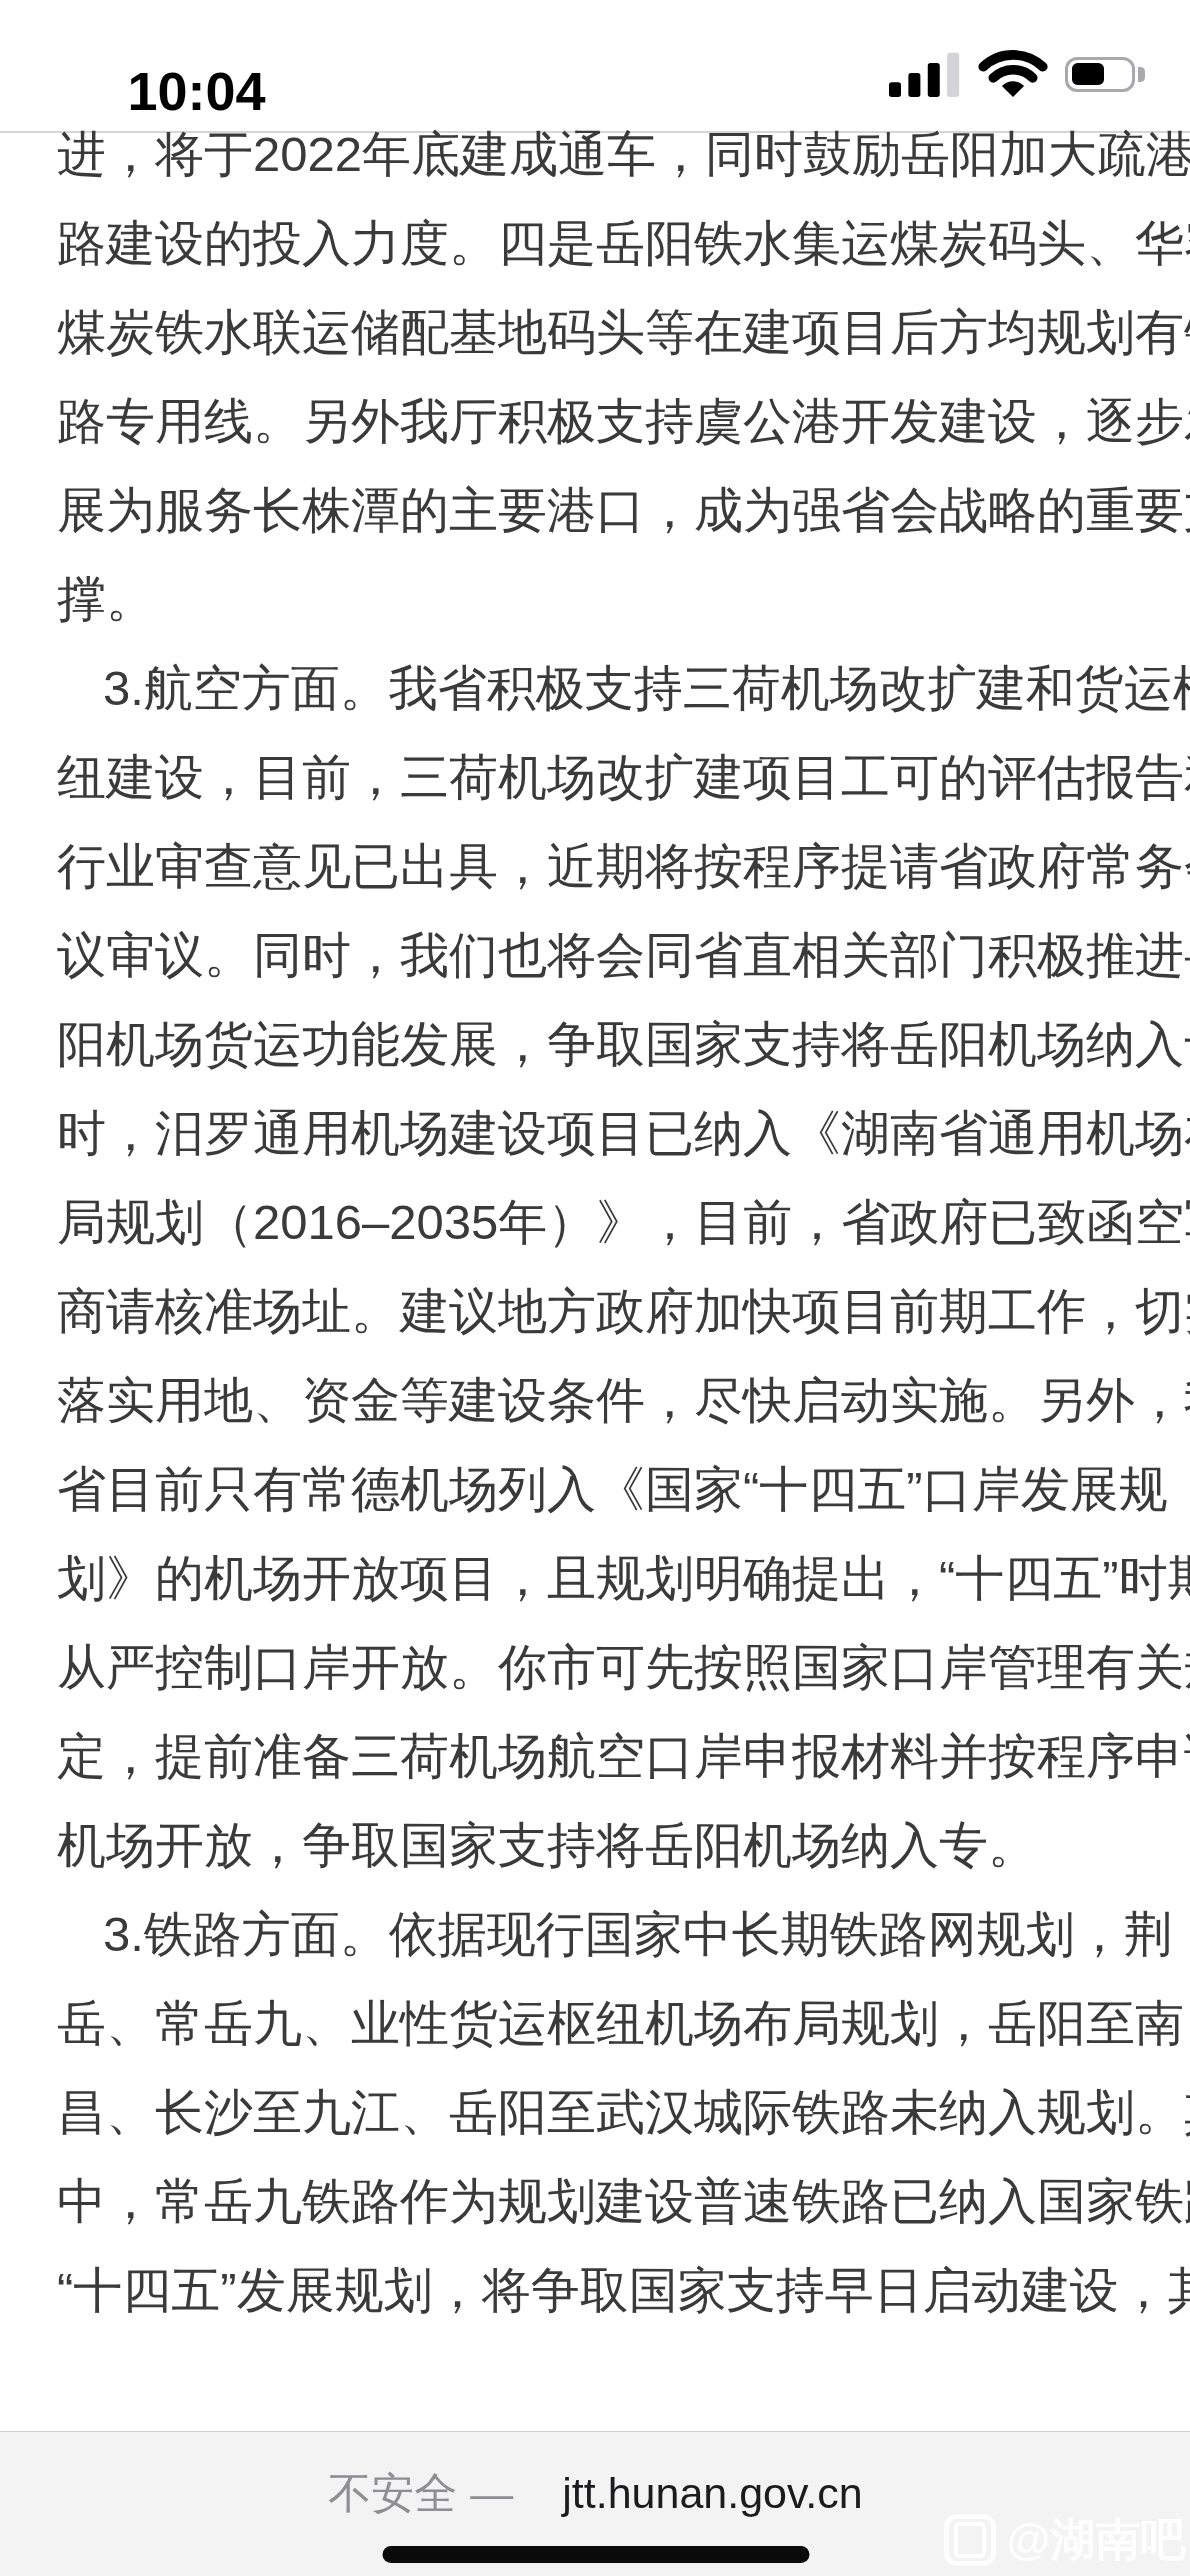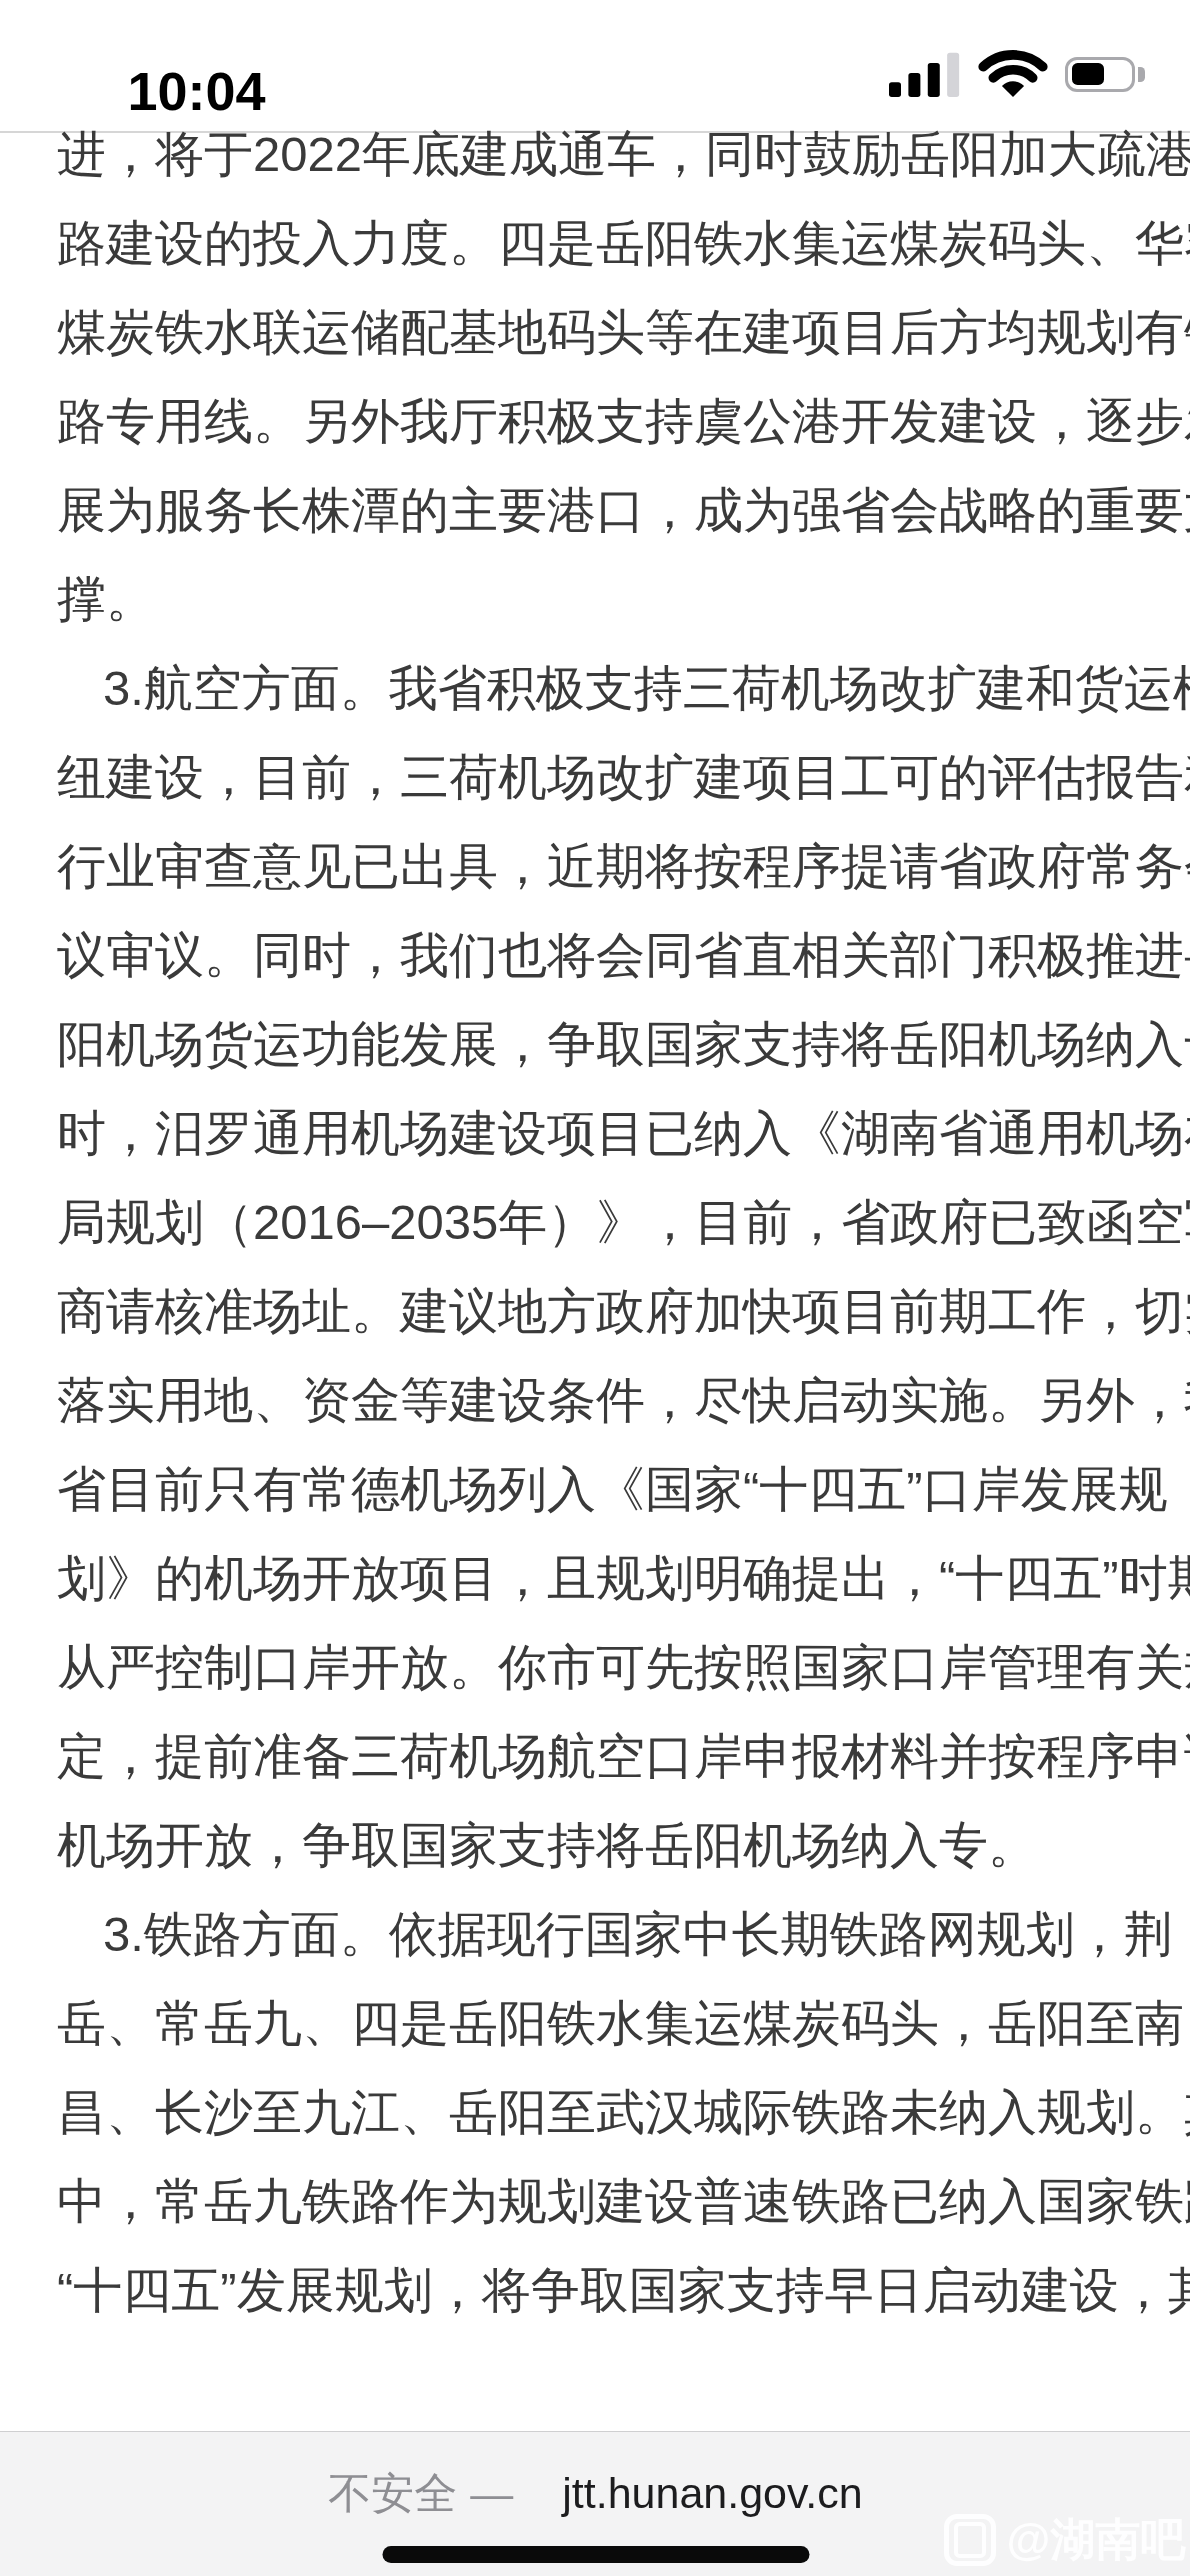--- a/index.html
+++ b/index.html
@@ -137,21 +137,21 @@
       <div class="line">时，汨罗通用机场建设项目已纳入《湖南省通用机场布</div>
       <div class="line">局规划（2016–2035年）》，目前，省政府已致函空军</div>
       <div class="line">商请核准场址。建议地方政府加快项目前期工作，切实</div>
       <div class="line">落实用地、资金等建设条件，尽快启动实施。另外，我</div>
       <div class="line">省目前只有常德机场列入《国家“十四五”口岸发展规</div>
       <div class="line">划》的机场开放项目，且规划明确提出，“十四五”时期</div>
       <div class="line">从严控制口岸开放。你市可先按照国家口岸管理有关规</div>
       <div class="line">定，提前准备三荷机场航空口岸申报材料并按程序申请</div>
       <div class="line last">机场开放，争取国家支持将岳阳机场纳入专。</div>
       <div class="line indent">3.铁路方面。依据现行国家中长期铁路网规划，荆</div>
-      <div class="line">岳、常岳九、四是岳阳铁水集运煤炭码头，岳阳至南</div>
+      <div class="line">岳、常岳九、业性货运枢纽机场布局规划，岳阳至南</div>
       <div class="line">昌、长沙至九江、岳阳至武汉城际铁路未纳入规划。其</div>
       <div class="line">中，常岳九铁路作为规划建设普速铁路已纳入国家铁路</div>
       <div class="line">“十四五”发展规划，将争取国家支持早日启动建设，其</div>
     </main>
 
   <footer class="url-bar">
     <div class="url-text">
       <span class="url-secure">不安全</span><span class="url-sep">—</span><span class="url-domain">jtt.hunan.gov.cn</span>
     </div>
     <div class="watermark">

